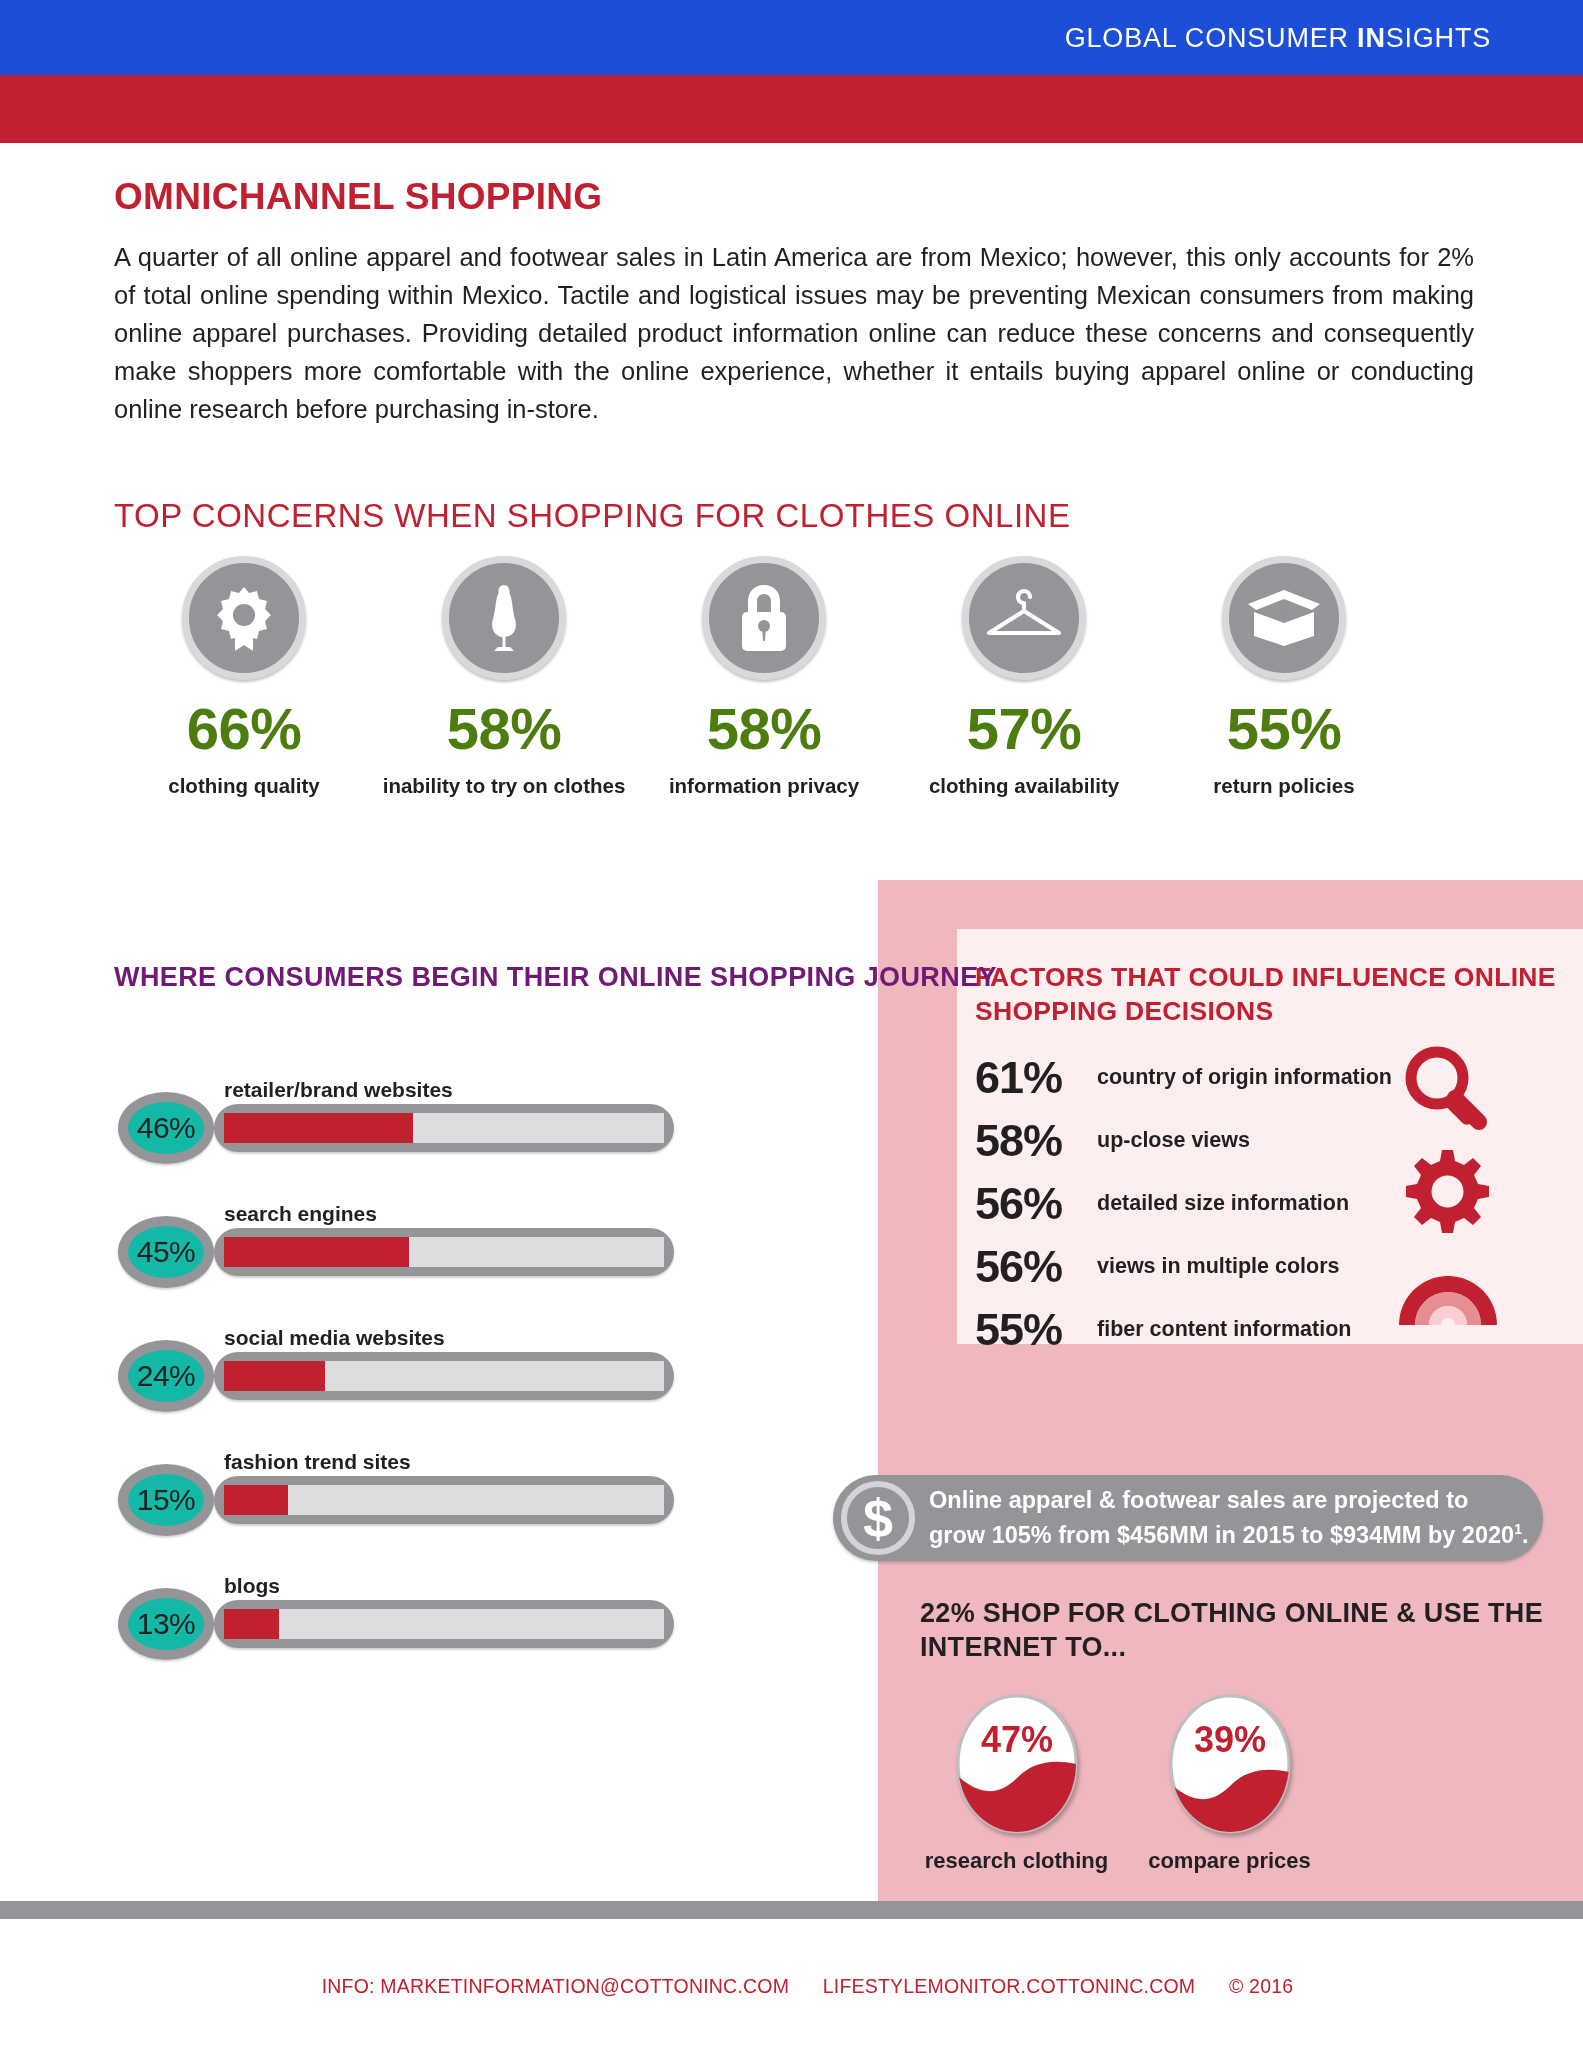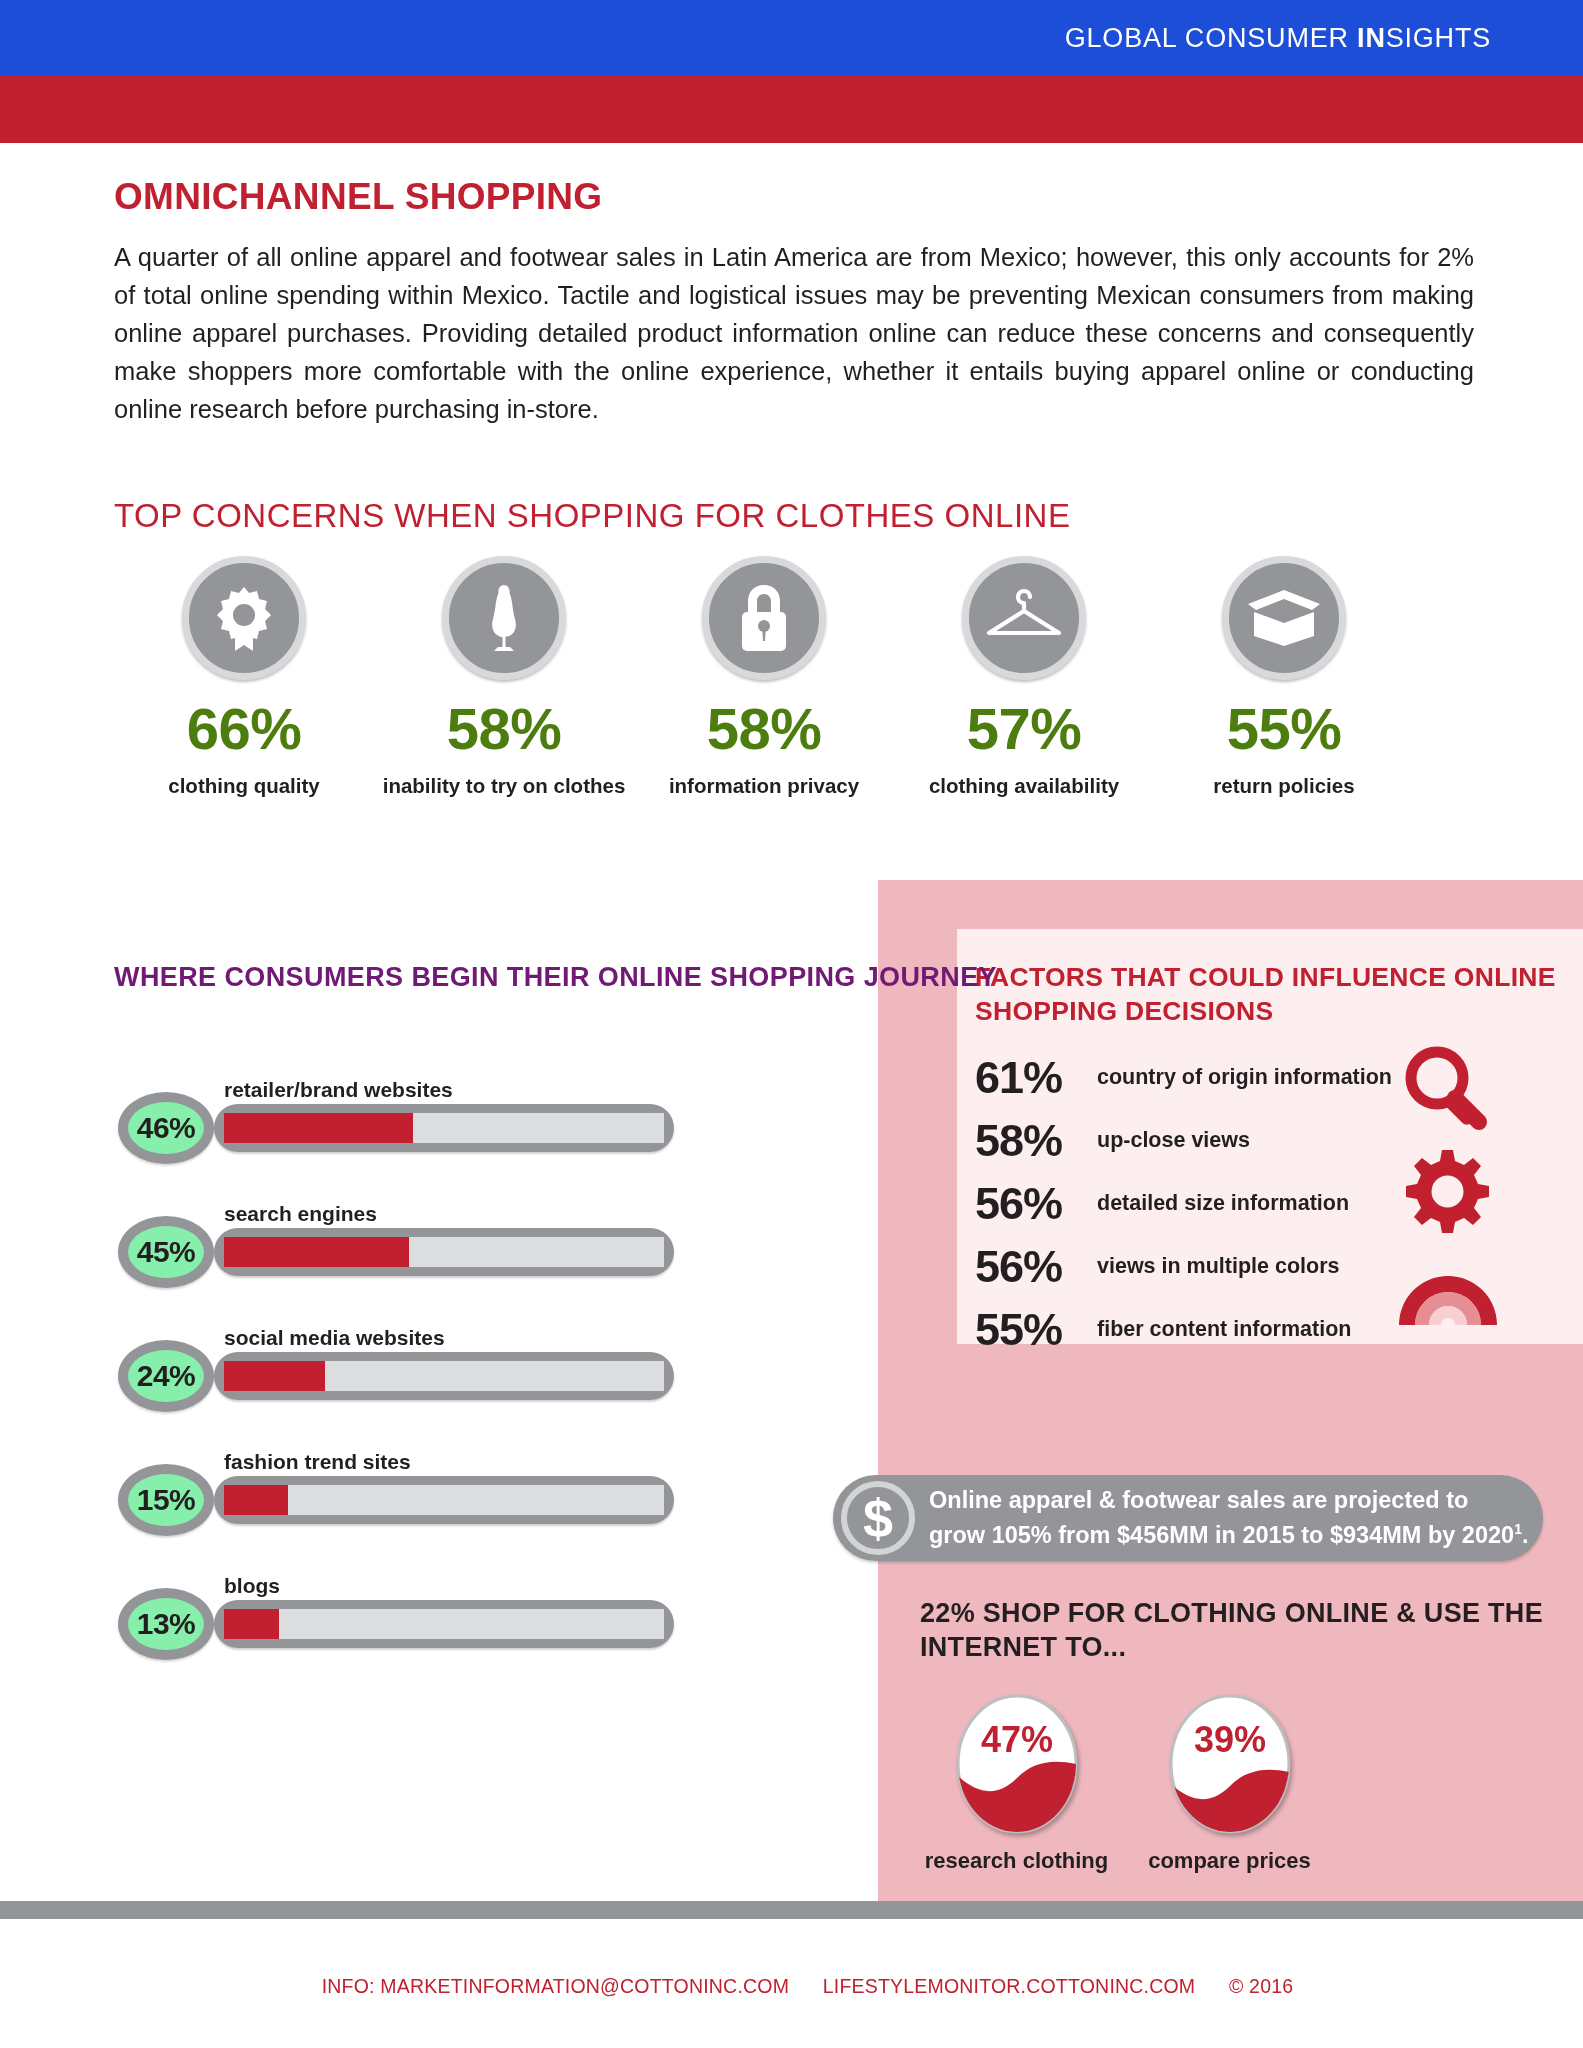--- a/index.html
+++ b/index.html
@@ -162,23 +162,23 @@
   .barrow .inner {
     position: absolute; left: 10px; top: 9px; width: 440px; height: 30px;
     background: #dcdddf;
   }
   .barrow .fill {
     position: absolute; left: 0; top: 0; height: 30px; background: #c0202f;
   }
   .barrow .bubble {
     position: absolute; left: 0; top: 14px;
     width: 96px; height: 72px; border-radius: 50%;
-    background: #86efac; border: 10px solid #939598;
+    background: #14b8a6; border: 10px solid #939598;
     display: flex; align-items: center; justify-content: center;
-    font-size: 30px; font-weight: 700; color: #231f20;
+    font-size: 30px; font-weight: 400; color: #231f20;
     letter-spacing: -0.5px; font-stretch: condensed;
     box-shadow: 0 2px 2px rgba(0,0,0,.15);
   }
 
   
   .bottom-gray {
     position: absolute; left: 0; top: 1901px; width: 1583px; height: 18px;
     background: #939598;
   }
   .footer {

